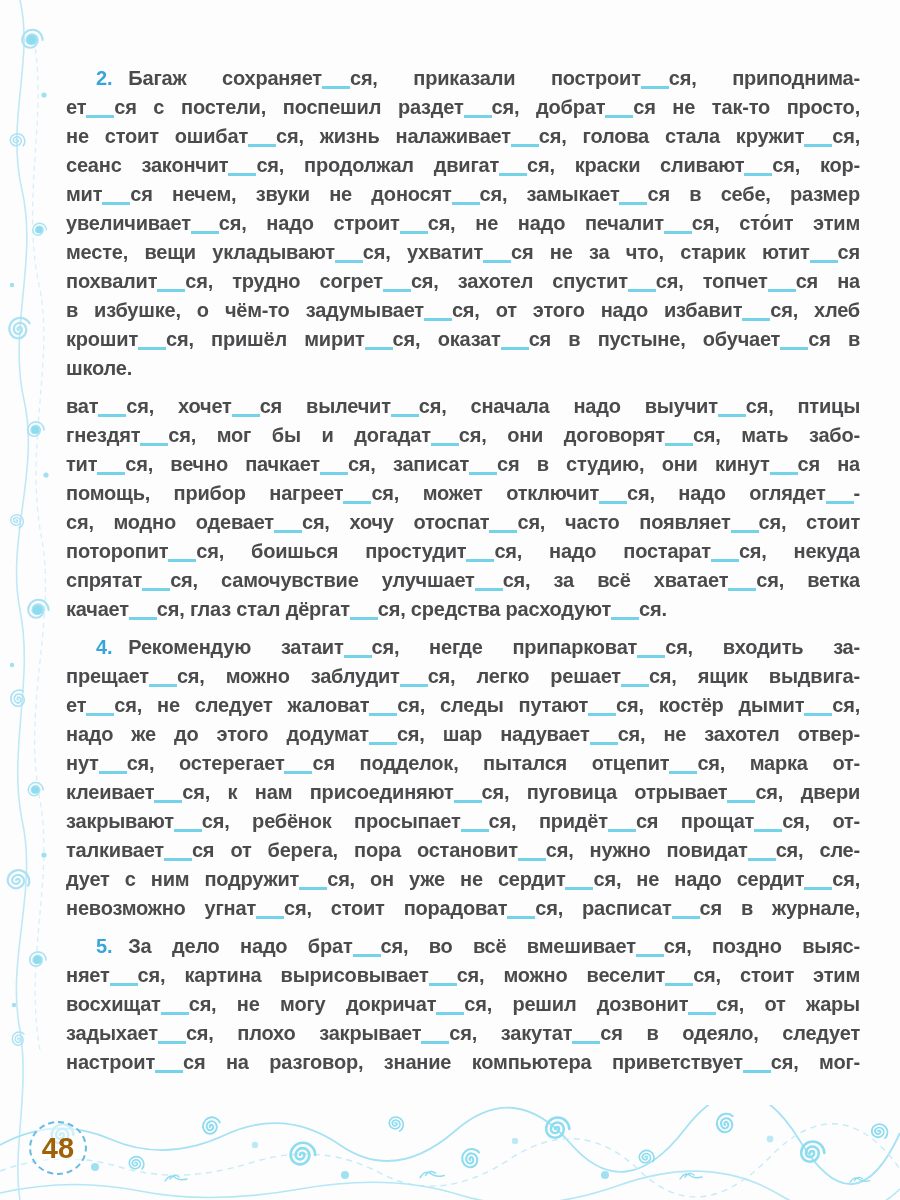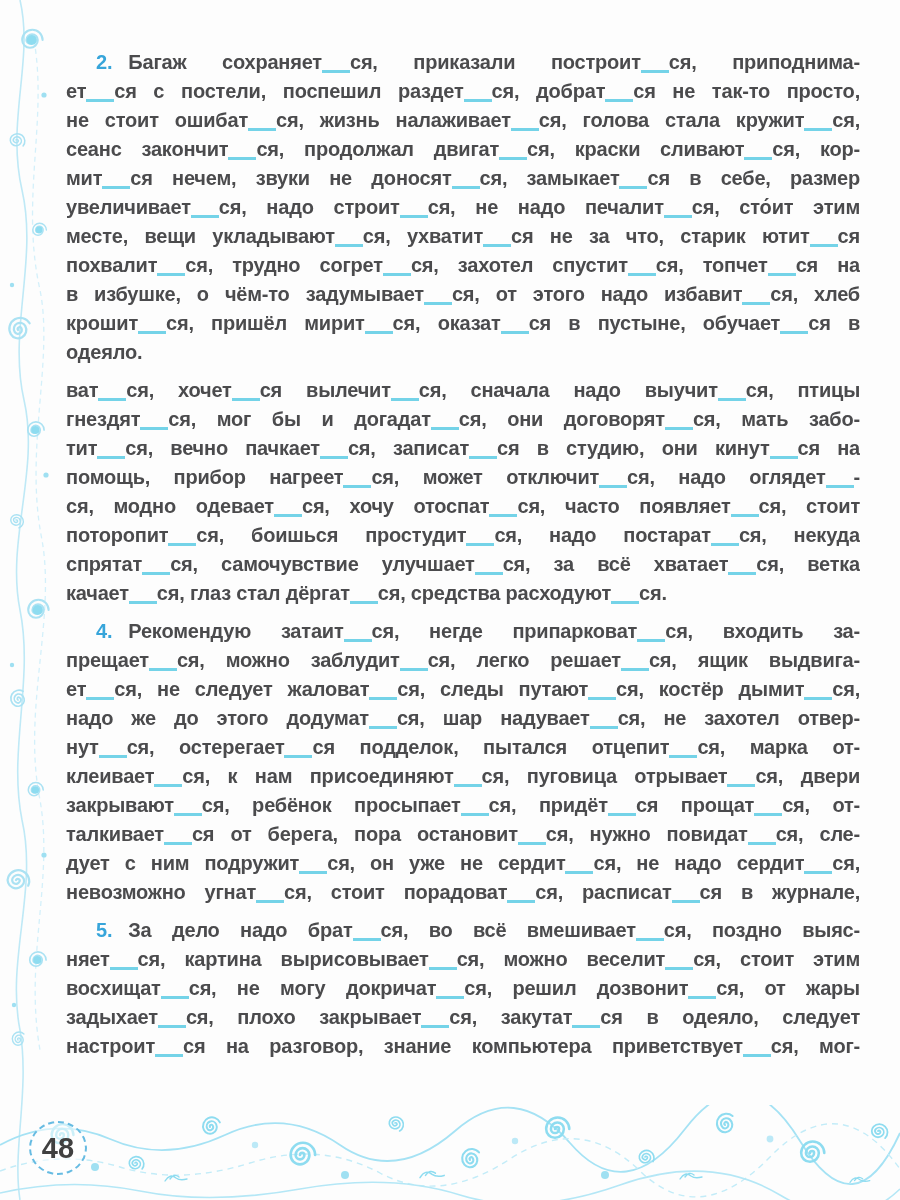--- a/index.html
+++ b/index.html
@@ -9,21 +9,21 @@
     font-family:"Liberation Sans","DejaVu Sans",sans-serif;
   }
   .page{position:absolute;inset:0;background:#fdfdfd;}
 
   
   .deco-left{position:absolute;left:0;top:0;width:56px;height:1200px;z-index:1;pointer-events:none;}
   .deco-bottom{position:absolute;left:0;bottom:0;width:900px;height:95px;z-index:1;pointer-events:none;}
 
   
   .content{
-    position:absolute;left:66px;top:48px;width:794px;z-index:2;
+    position:absolute;left:66px;top:64px;width:794px;z-index:2;
     color:#4b4b4d;font-weight:700;font-size:20px;letter-spacing:-0.2px;
   }
   .paragraph{margin:0 0 9px 0;}
   .line{
     height:29px;line-height:29px;white-space:normal;overflow:hidden;
     text-align:justify;text-align-last:justify;
   }
   .line.flush-left{text-align-last:left;}
   .line.first{padding-left:30px;}
   .num{color:#37a5da;margin-right:16px;}
@@ -31,21 +31,21 @@
     display:inline-block;width:28px;height:14px;
     border-bottom:3px solid #74d3e8;vertical-align:-4px;
   }
 
   
   .page-badge{
     position:absolute;left:29px;top:1121px;width:54px;height:50px;z-index:3;
     border:2px dashed #66bbe2;border-radius:50%;
     display:flex;align-items:center;justify-content:center;
     background:rgba(255,255,255,0.55);
-    color:#404040;font-size:29px;font-weight:700;
+    color:#a16207;font-size:29px;font-weight:700;
   }
 </style>
 </head>
 <body>
 
 <div class="page">
 
   <svg class="deco-left" viewBox="0 0 56 1200" xmlns="http://www.w3.org/2000/svg" aria-hidden="true">
     <defs>
       <g id="spiral">
@@ -118,21 +118,21 @@
         <div class="line first"><span class="num">2.</span>Багаж сохраняет<span class="blank"></span>ся, приказали построит<span class="blank"></span>ся, приподнима-</div>
         <div class="line">ет<span class="blank"></span>ся с постели, поспешил раздет<span class="blank"></span>ся, добрат<span class="blank"></span>ся не так-то просто,</div>
         <div class="line">не стоит ошибат<span class="blank"></span>ся, жизнь налаживает<span class="blank"></span>ся, голова стала кружит<span class="blank"></span>ся,</div>
         <div class="line">сеанс закончит<span class="blank"></span>ся, продолжал двигат<span class="blank"></span>ся, краски сливают<span class="blank"></span>ся, кор-</div>
         <div class="line">мит<span class="blank"></span>ся нечем, звуки не доносят<span class="blank"></span>ся, замыкает<span class="blank"></span>ся в себе, размер</div>
         <div class="line">увеличивает<span class="blank"></span>ся, надо строит<span class="blank"></span>ся, не надо печалит<span class="blank"></span>ся, сто́ит этим</div>
         <div class="line">месте, вещи укладывают<span class="blank"></span>ся, ухватит<span class="blank"></span>ся не за что, старик ютит<span class="blank"></span>ся</div>
         <div class="line">похвалит<span class="blank"></span>ся, трудно согрет<span class="blank"></span>ся, захотел спустит<span class="blank"></span>ся, топчет<span class="blank"></span>ся на</div>
         <div class="line">в избушке, о чём-то задумывает<span class="blank"></span>ся, от этого надо избавит<span class="blank"></span>ся, хлеб</div>
         <div class="line">крошит<span class="blank"></span>ся, пришёл мирит<span class="blank"></span>ся, оказат<span class="blank"></span>ся в пустыне, обучает<span class="blank"></span>ся в</div>
-        <div class="line flush-left">одеяло.</div>
+        <div class="line flush-left">школе.</div>
       </div>
       <div class="paragraph">
         <div class="line">ват<span class="blank"></span>ся, хочет<span class="blank"></span>ся вылечит<span class="blank"></span>ся, сначала надо выучит<span class="blank"></span>ся, птицы</div>
         <div class="line">гнездят<span class="blank"></span>ся, мог бы и догадат<span class="blank"></span>ся, они договорят<span class="blank"></span>ся, мать забо-</div>
         <div class="line">тит<span class="blank"></span>ся, вечно пачкает<span class="blank"></span>ся, записат<span class="blank"></span>ся в студию, они кинут<span class="blank"></span>ся на</div>
         <div class="line">помощь, прибор нагреет<span class="blank"></span>ся, может отключит<span class="blank"></span>ся, надо оглядет<span class="blank"></span>-</div>
         <div class="line">ся, модно одевает<span class="blank"></span>ся, хочу отоспат<span class="blank"></span>ся, часто появляет<span class="blank"></span>ся, стоит</div>
         <div class="line">поторопит<span class="blank"></span>ся, боишься простудит<span class="blank"></span>ся, надо постарат<span class="blank"></span>ся, некуда</div>
         <div class="line">спрятат<span class="blank"></span>ся, самочувствие улучшает<span class="blank"></span>ся, за всё хватает<span class="blank"></span>ся, ветка</div>
         <div class="line flush-left">качает<span class="blank"></span>ся, глаз стал дёргат<span class="blank"></span>ся, средства расходуют<span class="blank"></span>ся.</div>

